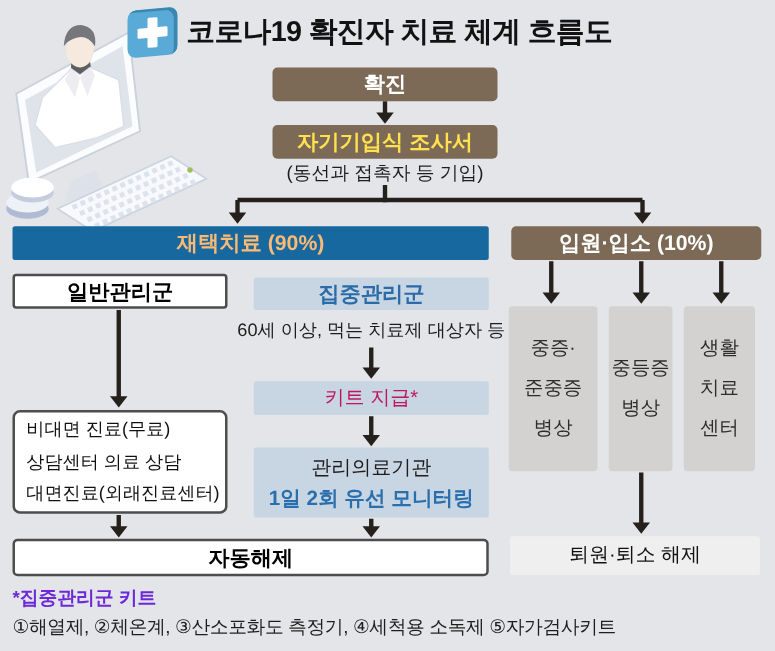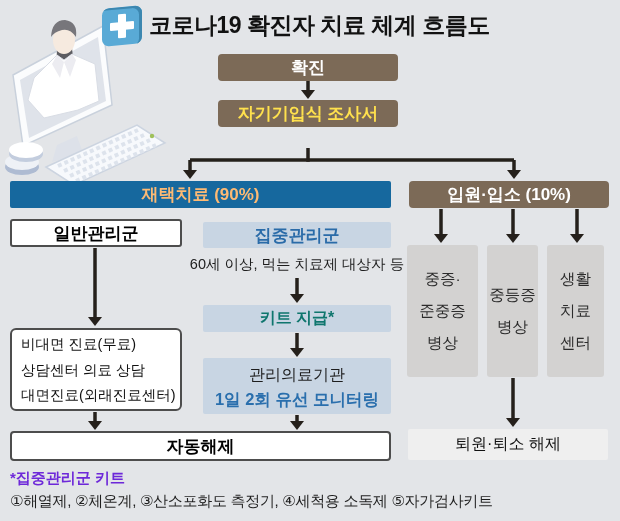--- a/index.html
+++ b/index.html
@@ -98,33 +98,34 @@
   <div class="abs cross-icon">
     <span class="cv"></span>
       <span class="ch"></span>
   </div>
   <div class="abs title">
     <span class="t-light">코로나19</span><span class="t-bold"> 확진자 치료 체계 흐름도</span>
   </div>
 
   <div class="abs box brown" style="left:218px;top:54px;width:180px;height:27px;">확진</div>
   <div class="abs box brown yellow-text" style="left:218px;top:100px;width:180px;height:27px;">자기기입식 조사서</div>
+  <div class="abs caption" style="left:188px;top:129px;width:240px;">(동선과 접촉자 등 기입)</div>
 
   <div class="abs box bluebar" style="left:10px;top:181px;width:381px;height:27px;">재택치료 (90%)</div>
   <div class="abs box brown" style="left:409px;top:181px;width:200px;height:27px;">입원·입소 (10%)</div>
 
   <div class="abs box whitebox" style="left:10px;top:219px;width:172px;height:28px;font-size:17px;font-weight:700;border-radius:3px;">일반관리군</div>
   <div class="abs box whitebox" style="left:10px;top:431px;width:381px;height:30px;font-size:17px;font-weight:700;">자동해제</div>
   <div class="abs pre" style="left:10px;top:328px;width:172px;height:83px;background:#fff;border:2px solid #4d4d4d;border-radius:6px;font-size:14.5px;line-height:25.5px;padding:2px 0 0 9px;color:#111;">비대면 진료(무료)
 상담센터 의료 상담
 대면진료(외래진료센터)</div>
 
   <div class="abs box lblue blue-text" style="left:203px;top:222px;width:188px;height:26px;font-size:17px;font-weight:700;">집중관리군</div>
   <div class="abs caption" style="left:187px;top:255px;width:220px;font-size:14.5px;">60세 이상, 먹는 치료제 대상자 등</div>
-  <div class="abs box lblue" style="left:203px;top:305px;width:188px;height:27px;font-size:16px;color:#0f766e;font-weight:bold;">키트 지급*</div>
+  <div class="abs box lblue" style="left:203px;top:305px;width:188px;height:27px;font-size:16px;color:#be185d;">키트 지급*</div>
   <div class="abs lblue" style="left:203px;top:358px;width:188px;height:56px;text-align:center;padding-top:5px;">
     <div style="font-size:16px;color:#1d1d1d;line-height:24px;">관리의료기관</div>
     <div class="blue-text" style="font-size:16.5px;font-weight:700;line-height:24px;color:#2a6fad;">1일 2회 유선 모니터링</div>
   </div>
 
   <div class="abs box graybox" style="left:407px;top:245px;width:71px;height:132px;">중증·
 준중증
 병상</div>
   <div class="abs box graybox" style="left:487px;top:245px;width:51px;height:132px;">중등증
 병상</div>

